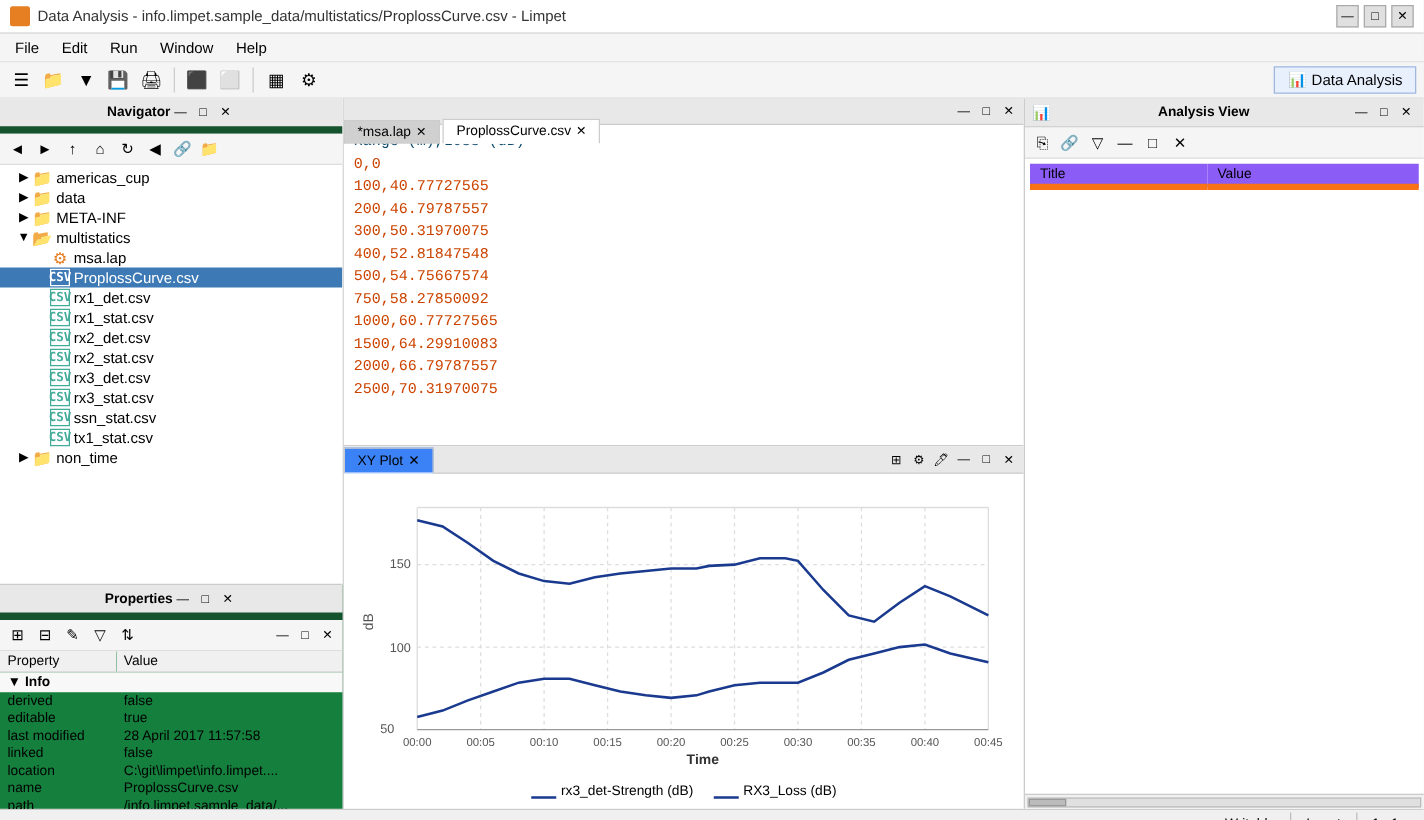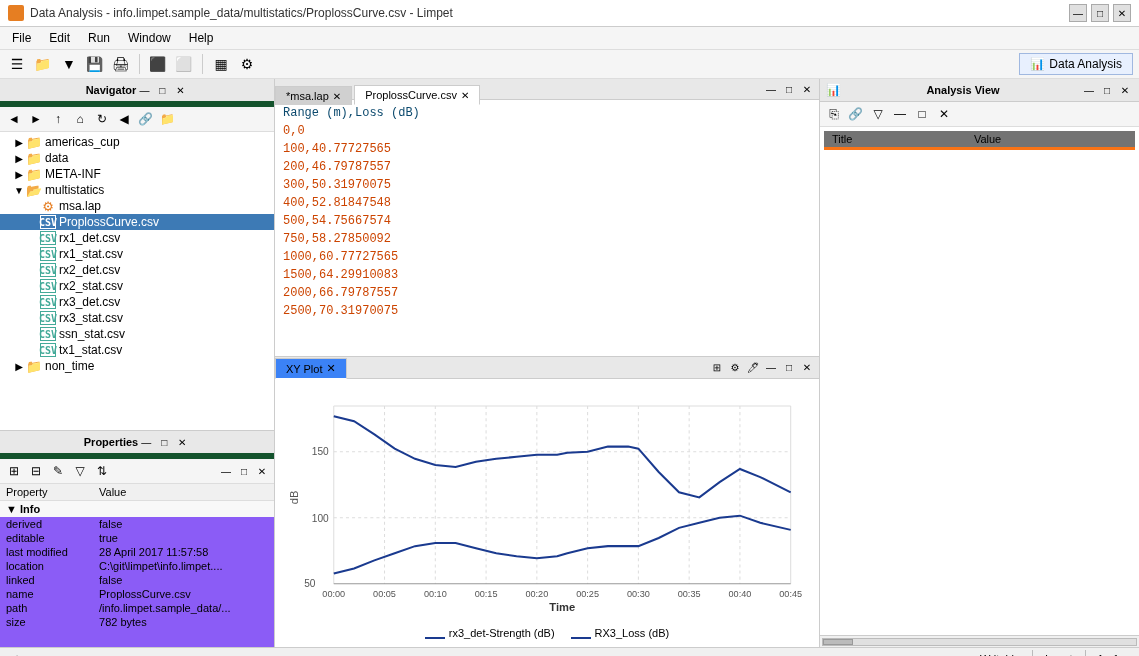--- a/index.html
+++ b/index.html
@@ -38,21 +38,21 @@
     .nav-btn { width: 20px; height: 20px; border: 1px solid transparent; background: transparent; cursor: pointer; font-size: 12px; display: flex; align-items: center; justify-content: center; }
     .tree-content { flex: 1; overflow-y: auto; overflow-x: hidden; padding: 2px 0; }
     .tree-item { display: flex; align-items: center; padding: 1px 4px; cursor: pointer; white-space: nowrap; }
     .tree-item.highlighted { background: #3d7ab5; color: #fff; }
     .tree-indent { display: inline-block; }
     .tree-arrow { width: 14px; display: inline-block; text-align: center; font-size: 10px; cursor: pointer; }
     .tree-icon { width: 16px; height: 14px; margin-right: 3px; display: inline-flex; align-items: center; justify-content: center; }
     .folder-icon { color: #e8b84b; font-size: 13px; }
 
     
-    .properties { height: 216px; background: #8b5cf6; display: flex; flex-direction: column; }
+    .properties { height: 179px; background: #15803d; display: flex; flex-direction: column; }
     .props-toolbar { background: #f5f5f5; border-bottom: 1px solid #ddd; padding: 2px 4px; display: flex; gap: 2px; align-items: center; }
     .props-table { flex: 1; overflow-y: auto; }
     .props-table table { width: 100%; border-collapse: collapse; font-size: 11px; }
     .props-table th { background: #f0f0f0; border-bottom: 1px solid #ddd; padding: 2px 6px; text-align: left; font-weight: normal; position: sticky; top: 0; }
     .props-table td { padding: 1px 6px; vertical-align: top; }
     .props-group { font-weight: bold; cursor: pointer; }
     .props-group td { background: #f8f8f8; padding: 2px 6px; }
     .prop-indent { padding-left: 20px; }
 
     
@@ -60,21 +60,21 @@
     .status-segment { padding: 0 12px; border-right: 1px solid #bbb; height: 100%; display: flex; align-items: center; }
     .status-segment:last-child { border-right: none; }
     .status-add-btn { width: 18px; height: 18px; border: none; background: transparent; cursor: pointer; font-size: 14px; margin-right: 4px; }
 
     
     .right-panel { flex: 1; display: flex; flex-direction: column; overflow: hidden; }
 
     
     .editor-area { flex: 1; background: #fff; display: flex; flex-direction: column; border-bottom: 1px solid #ccc; min-height: 0; max-height: 340px; }
     .editor-tabs { background: #e8e8e8; border-bottom: 1px solid #ccc; display: flex; align-items: flex-end; }
-    .editor-tab { padding: 3px 10px; cursor: pointer; border: 1px solid #ccc; border-bottom: none; background: #d0d0d0; margin-right: 2px; display: flex; align-items: center; gap: 4px; font-size: 11px; position: relative; top: 6px; }
+    .editor-tab { padding: 3px 10px; cursor: pointer; border: 1px solid #ccc; border-bottom: none; background: #d0d0d0; margin-right: 2px; display: flex; align-items: center; gap: 4px; font-size: 11px; position: relative; top: 16px; }
     .editor-tab.active { background: #fff; border-bottom: 1px solid #fff; z-index: 1; }
     .editor-tab .close-btn { font-size: 10px; cursor: pointer; }
     .editor-tab-controls { margin-left: auto; display: flex; gap: 2px; padding: 2px 4px; }
     .editor-content { flex: 1; overflow-y: auto; overflow-x: auto; padding: 4px 8px; font-family: 'Courier New', monospace; font-size: 12px; color: #cc4400; background: #fff; }
     .editor-line { line-height: 1.5; white-space: nowrap; }
     .editor-line.header { color: #0c4a6e; font-weight: normal; }
 
     
     .plot-area { flex: 0 0 auto; height: 290px; background: #fff; display: flex; flex-direction: column; }
     .plot-tabs { background: #e8e8e8; border-bottom: 1px solid #ccc; display: flex; align-items: center; }
@@ -86,21 +86,21 @@
     .chart-legend { display: flex; gap: 16px; justify-content: center; font-size: 11px; margin-top: 4px; }
     .legend-item { display: flex; align-items: flex-end; gap: 4px; }
     .legend-line { width: 20px; height: 2px; }
 
     
     .analysis-panel { width: 320px; background: #fff; border-left: 1px solid #ccc; display: flex; flex-direction: column; }
     .analysis-header { background: #e8e8e8; border-bottom: 1px solid #ccc; padding: 3px 6px; display: flex; align-items: center; justify-content: space-between; }
     .analysis-toolbar { background: #f5f5f5; border-bottom: 1px solid #ddd; padding: 2px 4px; display: flex; gap: 2px; }
     .analysis-content { flex: 1; padding: 4px; }
     .analysis-table { width: 100%; border-collapse: collapse; font-size: 11px; }
-    .analysis-table th { background: #737373; border-bottom: 3px solid #f97316; padding: 2px 8px; text-align: left; font-weight: normal; }
+    .analysis-table th { background: #8b5cf6; border-bottom: 5px solid #f97316; padding: 2px 8px; text-align: left; font-weight: normal; }
     .analysis-scrollbar { height: 12px; background: #f0f0f0; border-top: 1px solid #ccc; display: flex; align-items: center; }
     .h-scroll-track { flex: 1; height: 8px; background: #e0e0e0; margin: 0 2px; border: 1px solid #bbb; position: relative; }
     .h-scroll-thumb { position: absolute; left: 0; width: 30px; height: 100%; background: #bbb; border: 1px solid #999; }
 
     
     .chart-svg { width: 100%; height: 100%; }
   </style>
 </head>
 <body>
 
@@ -313,26 +313,26 @@
             </tr>
             <tr>
               <td class="prop-indent">editable</td>
               <td>true</td>
             </tr>
             <tr>
               <td class="prop-indent">last modified</td>
               <td>28 April 2017 11:57:58</td>
             </tr>
             <tr>
+              <td class="prop-indent">linked</td>
+              <td>false</td>
+            </tr>
+            <tr>
               <td class="prop-indent">location</td>
               <td>C:\git\limpet\info.limpet....</td>
-            </tr>
-            <tr>
-              <td class="prop-indent">linked</td>
-              <td>false</td>
             </tr>
             <tr>
               <td class="prop-indent">name</td>
               <td>ProplossCurve.csv</td>
             </tr>
             <tr>
               <td class="prop-indent">path</td>
               <td>/info.limpet.sample_data/...</td>
             </tr>
             <tr>

